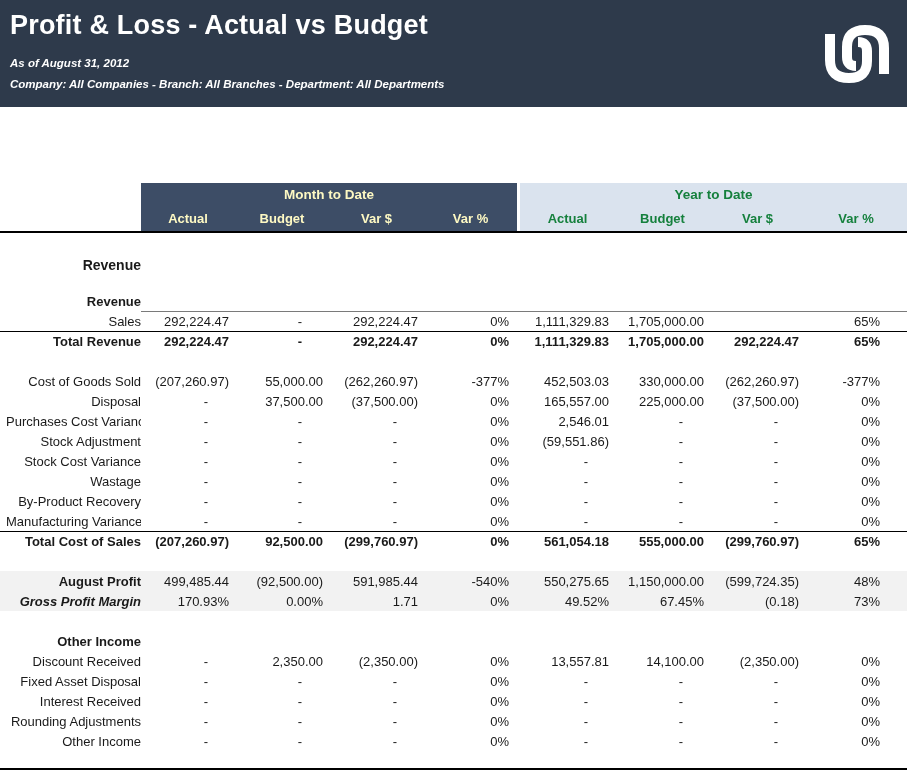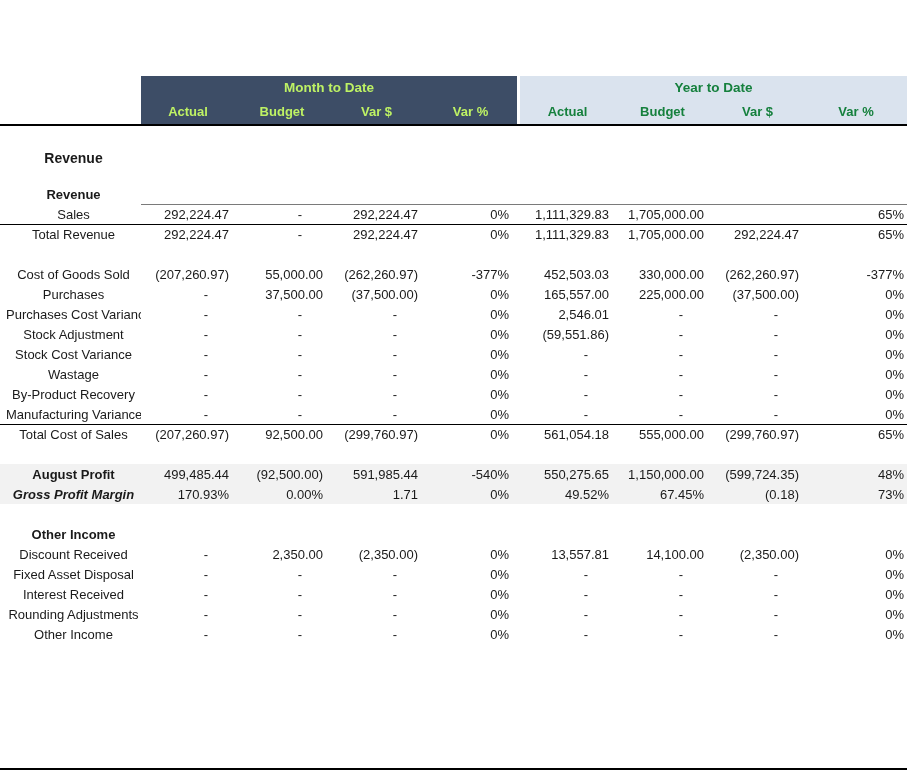--- a/index.html
+++ b/index.html
@@ -21,21 +21,21 @@
   .logo { position:absolute; top:14px; right:14px; width:72px; height:80px; }
 
   
   .band-spacer { height:76px; }
   .band {
     display:grid;
     grid-template-columns:141px 94px 94px 95px 93px 3px 95px 95px 95px 102px;
     grid-template-rows:23px 25px;
     border-bottom:2px solid #000;
   }
-  .band .dark  { background:#3d4d66; color:#bef264;text-align:right; }
+  .band .dark  { background:#3d4d66; color:#fef9c3;text-align:right; }
   .band .light { background:#dae3ee; color:#15803d; }
   .group-cell { grid-column:span 4; display:flex; align-items:center; justify-content:center;
                 font-size:13.5px; font-weight:bold; }
   .colhead { display:flex; align-items:center; justify-content:center;
              font-size:13px; font-weight:bold; }
   .band .blank-cell { background:transparent; }
 
   
   .rows { padding-top:20px; }
   .row {
@@ -43,40 +43,51 @@
     grid-template-columns:141px 94px 94px 95px 93px 3px 95px 95px 95px 102px;
     align-items:center; height:20px; font-size:13px; position:relative;
   }
   .row.section { height:24px; font-size:14px; font-weight:bold; }
   .row.spacer { height:20px; } .row.spacer-sm { height:14px; }
   .row.subsection { font-weight:bold; }
   .row.subsection.underlined::after {
     content:""; position:absolute; left:141px; right:0; bottom:-1px;
     border-bottom:1px solid #7a7a7a;
   }
-  .row.total { font-weight:normal; border-top:1.5px solid #000; }
+  .row.total { font-weight:bold; border-top:1.5px solid #000; }
   .row.shaded, .row.shaded-italic { background:#f2f2f2; }
   .row.shaded .label, .row.shaded-italic .label { font-weight:bold; }
   .row.shaded-italic .label { font-style:italic; }
   .cell { overflow:hidden; white-space:nowrap; }
-  .label { padding-left:6px; text-align:center; }
+  .label { padding-left:6px; text-align:right; }
   .num { text-align:right; padding-right:6px; }
   .num.pct { padding-right:8px; }
-  .num.pct-last { padding-right:3px; }
+  .num.pct-last { padding-right:27px; }
   .num.dash { padding-right:27px; }
   .gapcell { background:#fff; }
   .row.shaded .gapcell, .row.shaded-italic .gapcell { background:#f2f2f2; }
 
   .bottom-rule { position:absolute; left:0; right:0; bottom:0; height:2px; background:#000; }
 </style>
 </head>
 <body>
 
 <div class="page">
 
+  <div class="report-header">
+    <div class="report-title">Profit &amp; Loss - Actual vs Budget</div>
+    <div class="report-asof">As of August 31, 2012</div>
+    <div class="report-filters">Company: All Companies - Branch: All Branches - Department: All Departments</div>
+    <svg class="logo" viewBox="0 0 72 72" aria-hidden="true">
+
+      <path d="M9,16 L9,42 Q9,60 28,60 Q46,60 46,43 L46,33 Q46,24 37,24" fill="none" stroke="#ffffff" stroke-width="10" stroke-linecap="butt"></path>
+
+      <path d="M63,56 L63,30 Q63,12 44,12 Q26,12 26,29 L26,39 Q26,48 35,48" fill="none" stroke="#ffffff" stroke-width="10" stroke-linecap="butt"></path>
+    </svg>
+  </div>
 
   <div class="band-spacer"></div>
 
   <div class="band">
     <div class="blank-cell"></div>
     <div class="group-cell dark">Month to Date</div>
     <div class="blank-cell"></div>
     <div class="group-cell light">Year to Date</div>
 
     <div class="blank-cell"></div>
@@ -130,21 +141,21 @@
         <div class="cell num">55,000.00</div>
         <div class="cell num">(262,260.97)</div>
         <div class="cell num pct">-377%</div>
         <div class="cell gapcell"></div>
         <div class="cell num">452,503.03</div>
         <div class="cell num">330,000.00</div>
         <div class="cell num">(262,260.97)</div>
         <div class="cell num pct-last">-377%</div>
       </div>
       <div class="row data">
-        <div class="cell label">Purchases</div>
+        <div class="cell label">Disposal</div>
         <div class="cell num dash">-</div>
         <div class="cell num">37,500.00</div>
         <div class="cell num">(37,500.00)</div>
         <div class="cell num pct">0%</div>
         <div class="cell gapcell"></div>
         <div class="cell num">165,557.00</div>
         <div class="cell num">225,000.00</div>
         <div class="cell num">(37,500.00)</div>
         <div class="cell num pct-last">0%</div>
       </div>

